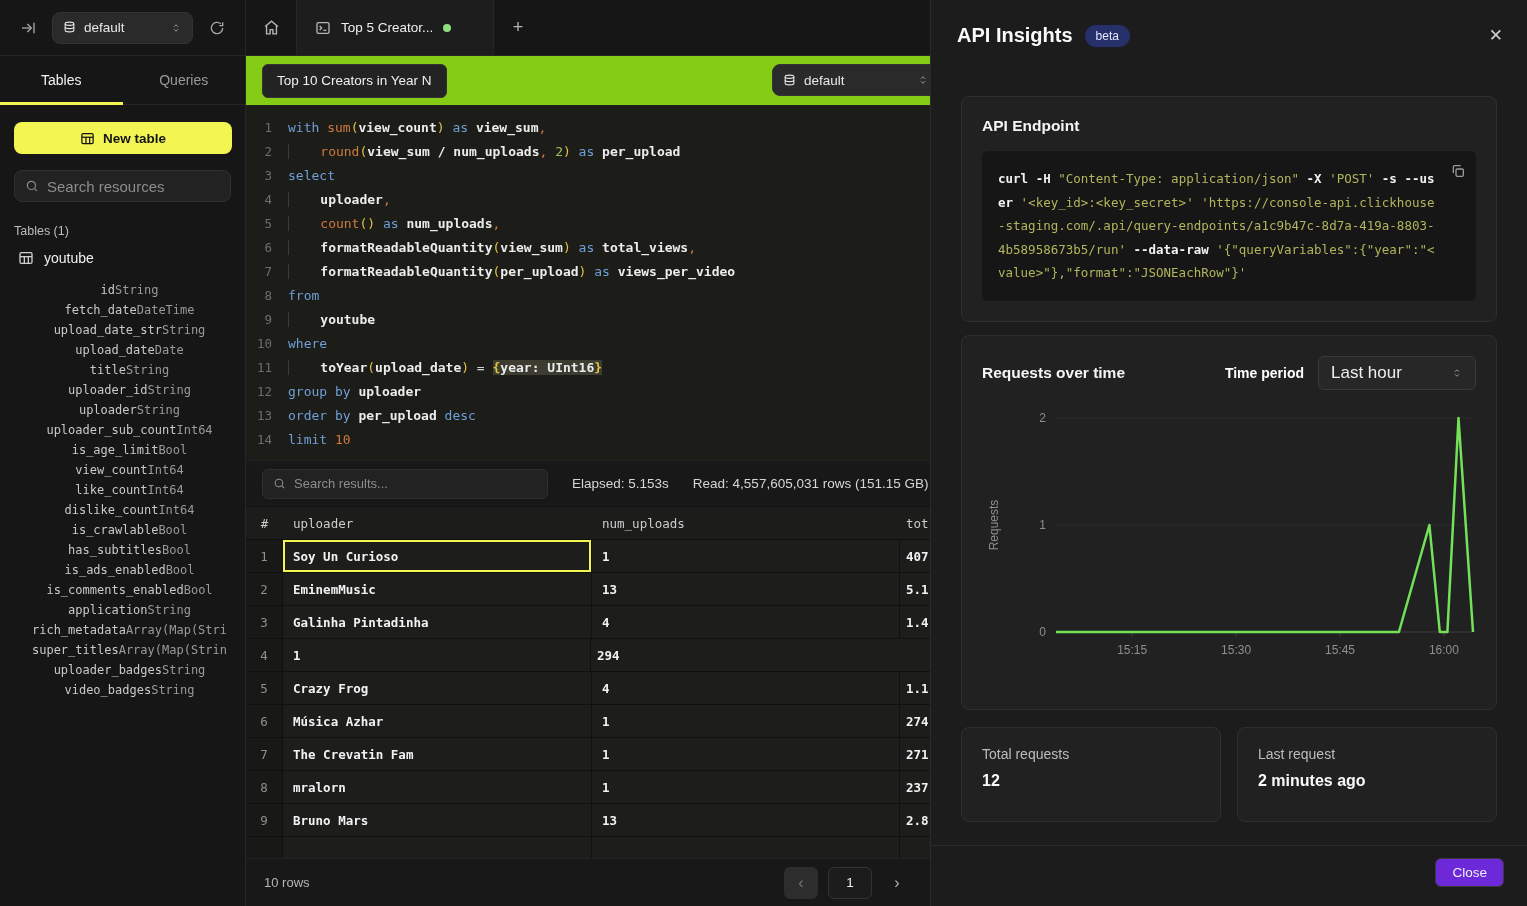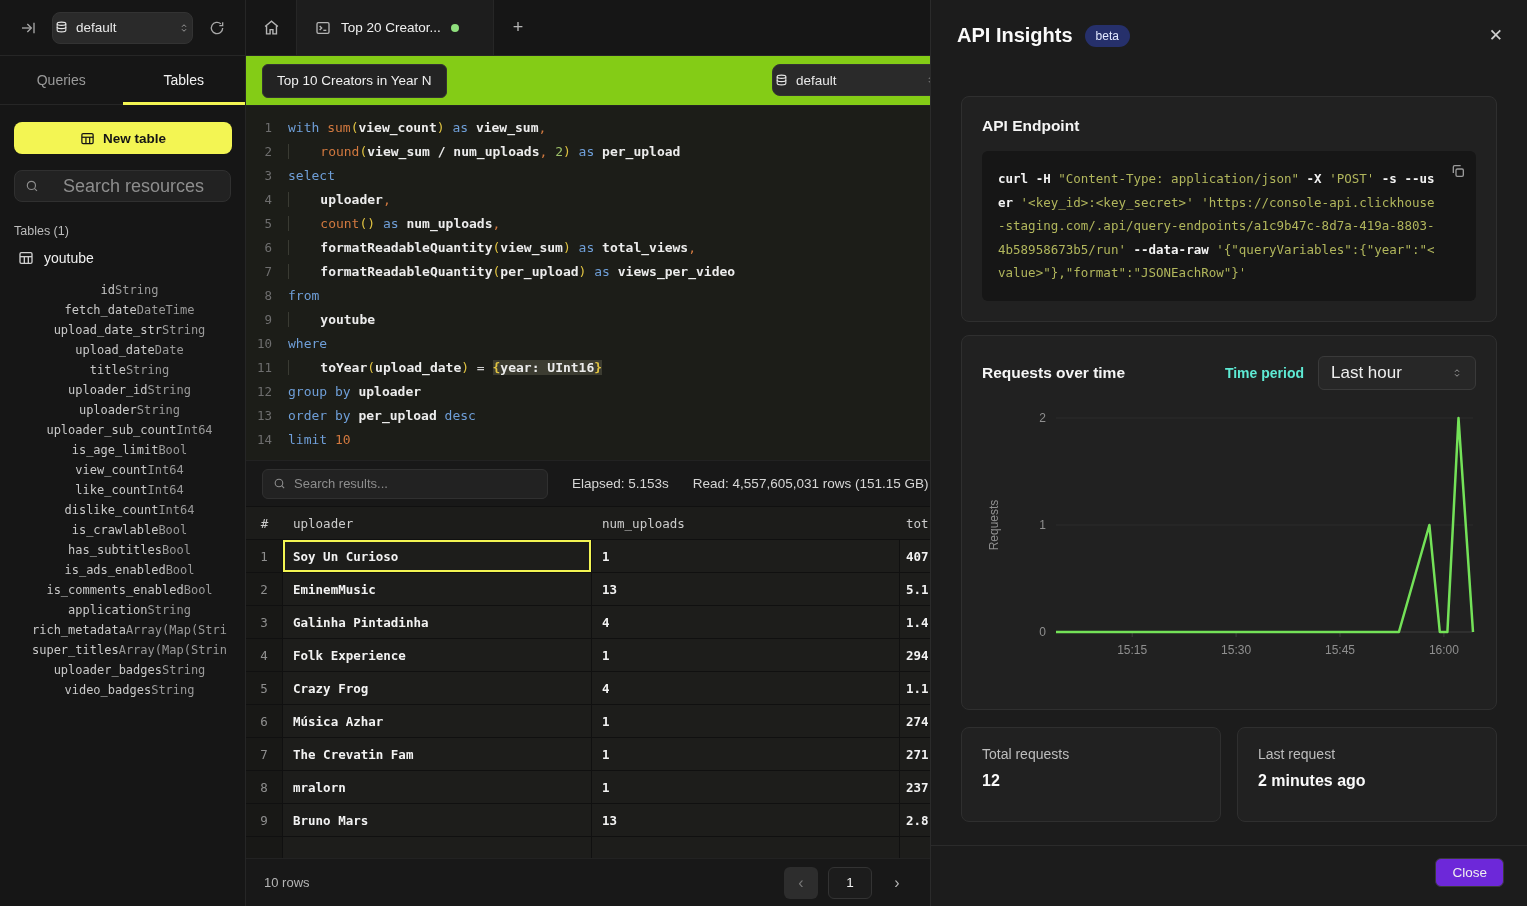--- a/index.html
+++ b/index.html
@@ -9,21 +9,21 @@
   svg.ic { display:block; }
 
   
   .topbar { position:absolute; top:0; left:0; right:0; height:56px; background:#161616;
     border-bottom:1px solid #262626; display:flex; align-items:stretch; }
   .topbar-left { width:246px; display:flex; align-items:center; gap:10px; padding:0 14px;
     border-right:1px solid #262626; }
   .iconbtn { background:none; border:none; color:#a8a8a8; display:flex; align-items:center;
     justify-content:center; width:28px; height:28px; cursor:pointer; font-size:15px; }
   .db-select { display:flex; align-items:center; gap:8px; background:#2a2a2a; border:1px solid #333;
-    border-radius:8px; height:32px; padding:0 2px; color:#e8e8e8; font-size:13.5px; cursor:pointer; flex:1; }
+    border-radius:8px; height:32px; padding:0 10px; color:#e8e8e8; font-size:13.5px; cursor:pointer; flex:1; }
   .db-select .chev { margin-left:auto; color:#9a9a9a; }
   .tabstrip { display:flex; align-items:stretch; }
   .home-btn { width:50px; display:flex; align-items:center; justify-content:center; color:#b5b5b5;
     background:none; border:none; cursor:pointer; }
   .tab { display:flex; align-items:center; gap:10px; padding:0 18px; background:#1d1d1d;
     border-left:1px solid #262626; border-right:1px solid #262626; min-width:198px; cursor:pointer; }
   .tab .t-label { font-size:13.5px; color:#f0f0f0; white-space:nowrap; }
   .tab .dot { width:8px; height:8px; border-radius:50%; background:#8fdf7d; }
   .plus-btn { width:48px; display:flex; align-items:center; justify-content:center; font-size:18px;
     color:#b5b5b5; background:none; border:none; cursor:pointer; }
@@ -33,22 +33,22 @@
     border-right:1px solid #262626; }
   .sidebar-tabs { display:flex; height:49px; border-bottom:1px solid #262626; }
   .stab { flex:1; background:none; border:none; color:#9a9a9a; font-size:14px; cursor:pointer; position:relative; }
   .stab.active { color:#f2f2f2; }
   .stab.active::after { content:""; position:absolute; left:0; right:0; bottom:-1px; height:3px; background:#f3f553; }
   .new-table { display:flex; align-items:center; justify-content:center; gap:8px; margin:17px 14px 0;
     width:218px; height:32px; background:#f3f553; color:#151515; border:none; border-radius:8px;
     font-size:13.5px; font-weight:bold; cursor:pointer; }
   .search-box { display:flex; align-items:center; gap:8px; margin:16px 14px 0; height:32px;
     background:#222; border:1px solid #303030; border-radius:8px; padding:0 10px; color:#8d8d8d; }
-  .search-box input { background:none; border:none; outline:none; color:#cfcfcf; font-size:18px;
-    font-family:"Liberation Sans",sans-serif; width:100%;margin-left:16px; }
+  .search-box input { background:none; border:none; outline:none; color:#cfcfcf; font-size:15px;
+    font-family:"Liberation Sans",sans-serif; width:100%; }
   .search-box input::placeholder { color:#8d8d8d; }
   .tables-label { margin:22px 14px 0; font-size:12.5px; color:#bdbdbd; }
   .table-item { display:flex; align-items:center; gap:10px; margin:10px 14px 0; padding:2px 4px;
     font-size:14px; color:#f0f0f0; cursor:pointer; }
   .cols { margin:12px 16px 0 30px; font-family:"DejaVu Sans Mono",monospace; font-size:12px; }
   .col-row { display:flex; justify-content:center; height:20px; line-height:20px; }
   .col-name { color:#c9c9c9; }
   .col-type { color:#9a9a9a; }
 
   
@@ -122,21 +122,21 @@
   .card-endpoint { position:absolute; top:96px; left:30px; right:30px; padding:20px; }
   .card-title { font-size:15.5px; font-weight:bold; color:#f5f5f5; }
   .codeblock { position:relative; margin-top:16px; background:#161616; border-radius:6px; padding:16px 40px 16px 16px;
     font-family:"DejaVu Sans Mono",monospace; font-size:12.5px; line-height:23.5px; word-break:break-all; }
   .cu-w { color:#f2f2f2; font-weight:bold; }
   .cu-g { color:#b1b65c; }
   .copy-btn { position:absolute; top:12px; right:10px; background:none; border:none; color:#9a9a9a; cursor:pointer; }
 
   .card-requests { position:absolute; top:335px; left:30px; right:30px; height:375px; padding:20px; }
   .req-head { display:flex; align-items:center; }
-  .tp-label { margin-left:auto; font-size:14px; font-weight:bold; color:#5eead4; margin-right:14px; }
+  .tp-label { margin-left:auto; font-size:14px; font-weight:bold; color:#ffffff; margin-right:14px; }
   .tp-select { display:flex; align-items:center; width:158px; height:34px; background:#272727;
     border:1px solid #3a3a3a; border-radius:6px; padding:0 12px; color:#eee; font-size:17px; cursor:pointer; }
   .tp-select .chev { margin-left:auto; color:#9a9a9a; }
   .chart-wrap { margin-top:14px; }
   .chart-wrap text { font-family:"Liberation Sans",sans-serif; font-size:12px; fill:#8f8f8f; }
 
   .stats-row { position:absolute; top:727px; left:30px; right:30px; display:flex; gap:16px; }
   .stat-card { flex:1; height:95px; padding:18px 20px; }
   .stat-label { font-size:14px; color:#bdbdbd; }
   .stat-value { margin-top:10px; font-size:16px; font-weight:bold; color:#fafafa; }
@@ -190,31 +190,31 @@
           </svg>
       </button>
       <div class="tab">
         <span style="color:#b5b5b5">
           <svg class="ic" width="16" height="16" viewBox="0 0 24 24" fill="none" stroke="currentColor" stroke-width="2">
               <rect x="3" y="4" width="18" height="16" rx="2"></rect>
               <path d="M7 9l3 3-3 3"></path>
               <path d="M12.5 15.5H17"></path>
             </svg>
         </span>
-        <span class="t-label">Top 20 Creator...</span>
+        <span class="t-label">Top 5 Creator...</span>
         <span class="dot"></span>
       </div>
       <button class="plus-btn">+</button>
     </div>
   </header>
 
   <aside class="sidebar">
     <div class="sidebar-tabs">
+      <button class="stab active">Tables</button>
       <button class="stab">Queries</button>
-      <button class="stab active">Tables</button>
     </div>
     <button class="new-table">
       <svg class="ic" width="15" height="15" viewBox="0 0 24 24" fill="none" stroke="currentColor" stroke-width="2">
           <rect x="3" y="4" width="18" height="16" rx="2"></rect>
           <path d="M3 10h18"></path>
           <path d="M9.5 10v10"></path>
           <path d="M15.5 10v10"></path>
         </svg>
       <span>New table</span>
     </button>
@@ -439,21 +439,20 @@
           <span class="c-tv">5.1</span>
         </div>
         <div class="trow">
           <span class="c-num">3</span>
           <span class="c-up">Galinha Pintadinha</span>
           <span class="c-nu">4</span>
           <span class="c-tv">1.4</span>
         </div>
         <div class="trow">
           <span class="c-num">4</span>
-          <span class="c-up">Folk Experience</span>
           <span class="c-nu">1</span>
           <span class="c-tv">294</span>
         </div>
         <div class="trow">
           <span class="c-num">5</span>
           <span class="c-up">Crazy Frog</span>
           <span class="c-nu">4</span>
           <span class="c-tv">1.1</span>
         </div>
         <div class="trow">

